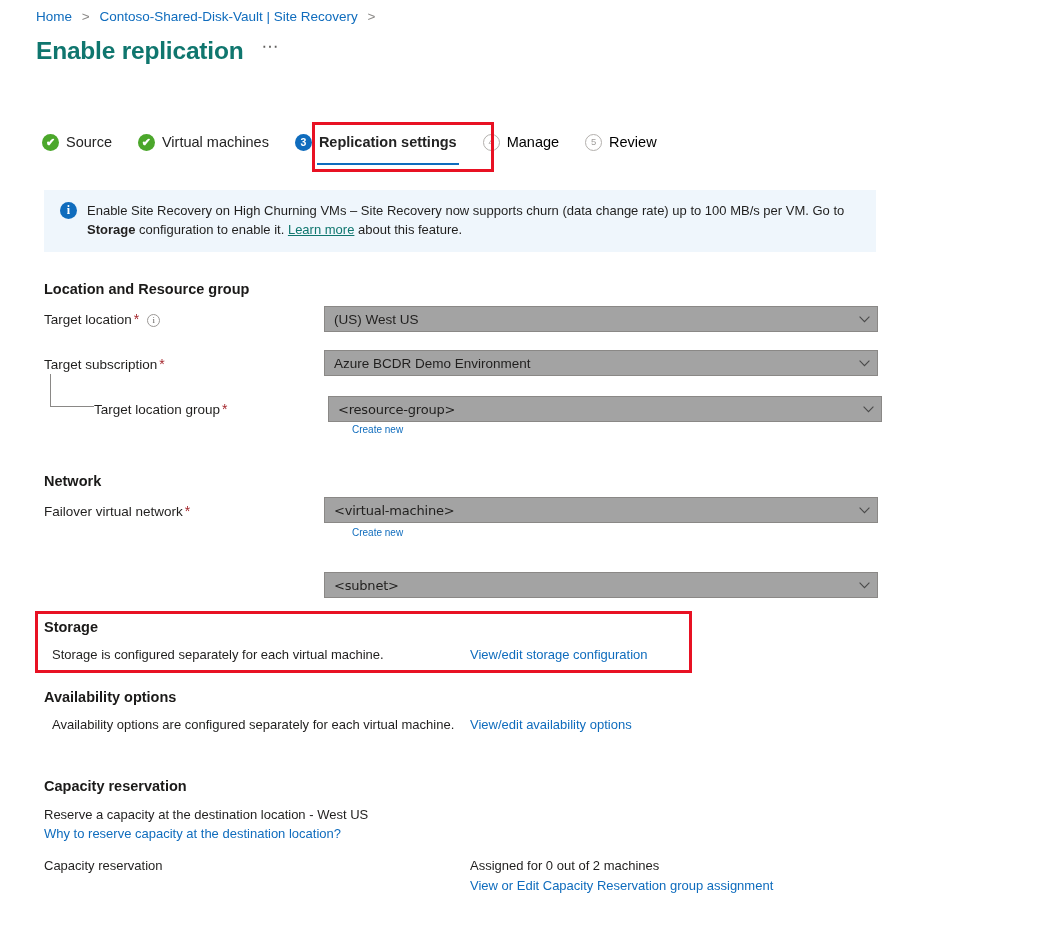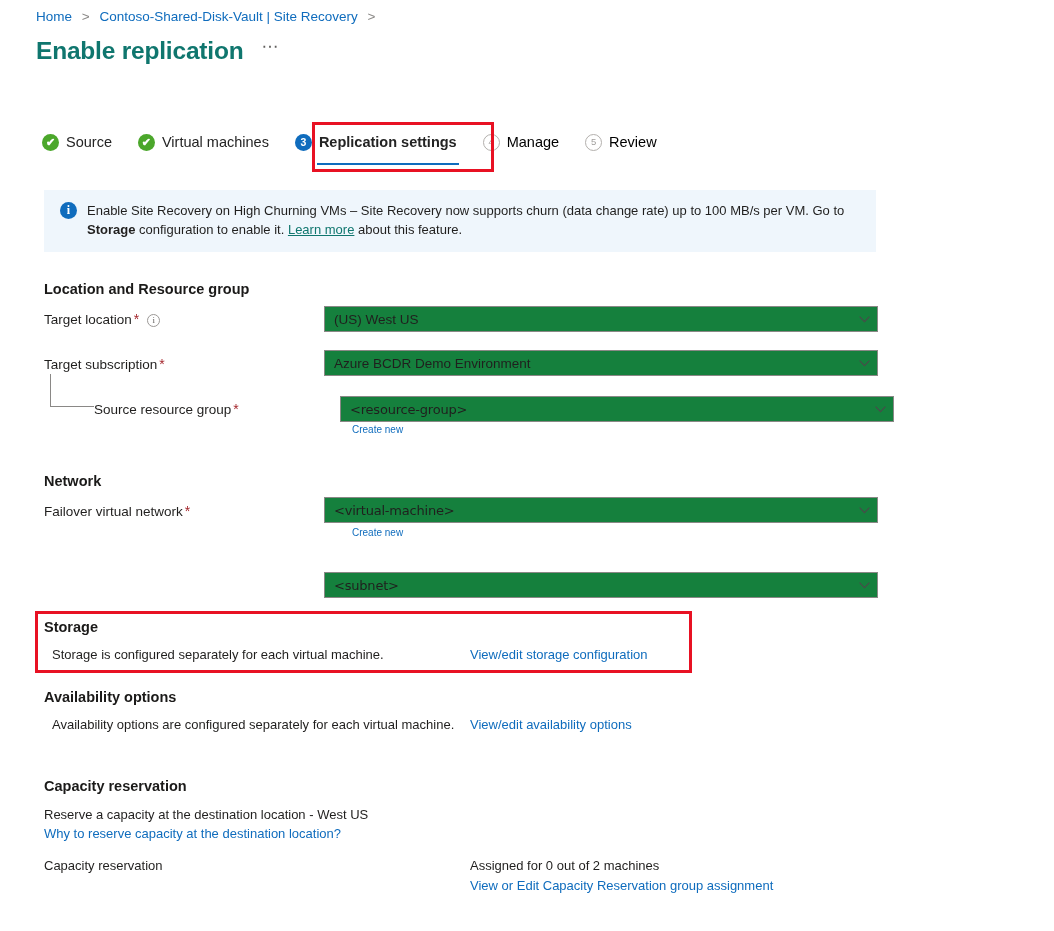--- a/index.html
+++ b/index.html
@@ -202,21 +202,21 @@
     align-items: center;
     justify-content: center;
     vertical-align: 1px;
     margin-left: 8px;
     cursor: pointer;
   }
 
   .combo {
     position: absolute;
     height: 26px;
-    background: #15803d;
+    background: #a3a3a3;
     border: 1px solid #8a8886;
     display: flex;
     align-items: center;
     padding: 0 2px 0 9px;
     cursor: pointer;
   }
   .combo-value {
     flex: 1;
     font-size: 13.5px;
     color: #201f1e;
@@ -345,23 +345,23 @@
   <span class="combo-value">Azure BCDR Demo Environment</span>
   <span class="chev">
     <svg width="11" height="7" viewBox="0 0 11 7">
         <path d="M0.6 0.7 L5.5 5.6 L10.4 0.7" fill="none" stroke="currentColor" stroke-width="1.1"></path>
       </svg>
   </span>
 </div>
 
 <div class="tree-line"></div>
 <div class="field-label" style="left:94px; top:401px;">
-  <span>Source resource group</span><span class="req">*</span>
-</div>
-<div class="combo" style="left:340px; top:396px; width:554px;">
+  <span>Target location group</span><span class="req">*</span>
+</div>
+<div class="combo" style="left:328px; top:396px; width:554px;">
   <span class="combo-value placeholderish">&lt;resource-group&gt;</span>
   <span class="chev">
     <svg width="11" height="7" viewBox="0 0 11 7">
         <path d="M0.6 0.7 L5.5 5.6 L10.4 0.7" fill="none" stroke="currentColor" stroke-width="1.1"></path>
       </svg>
   </span>
 </div>
 <div class="create-new" style="left:324px; top:424px;">Create new</div>
 
 <div class="section-head" style="top:473px;">Network</div>

